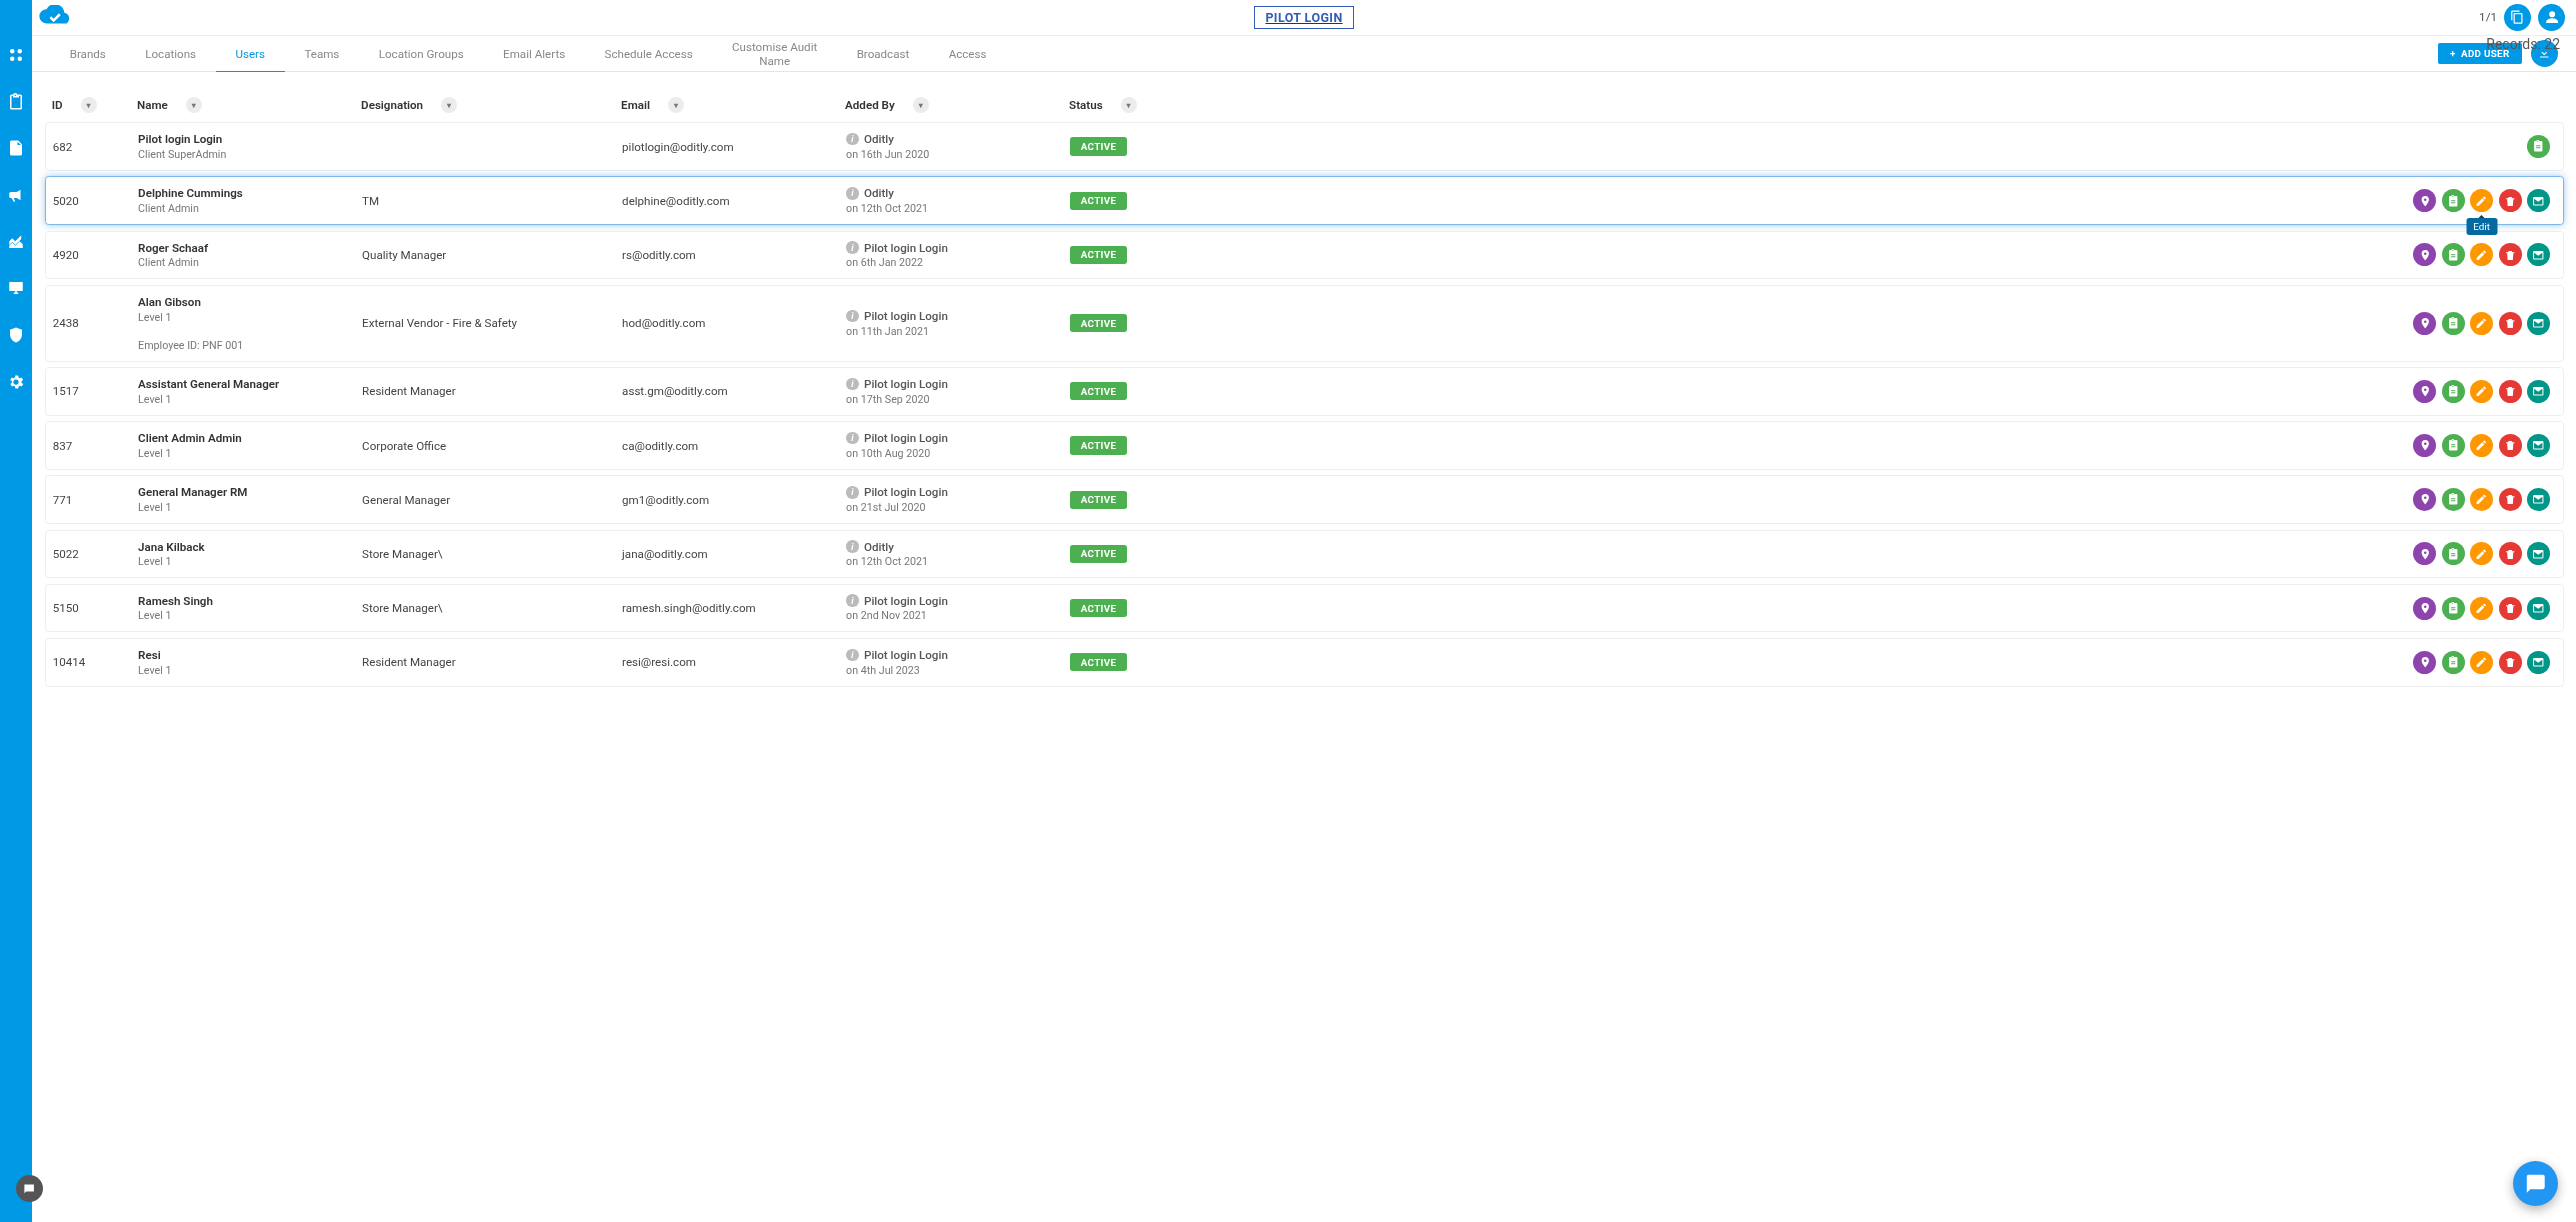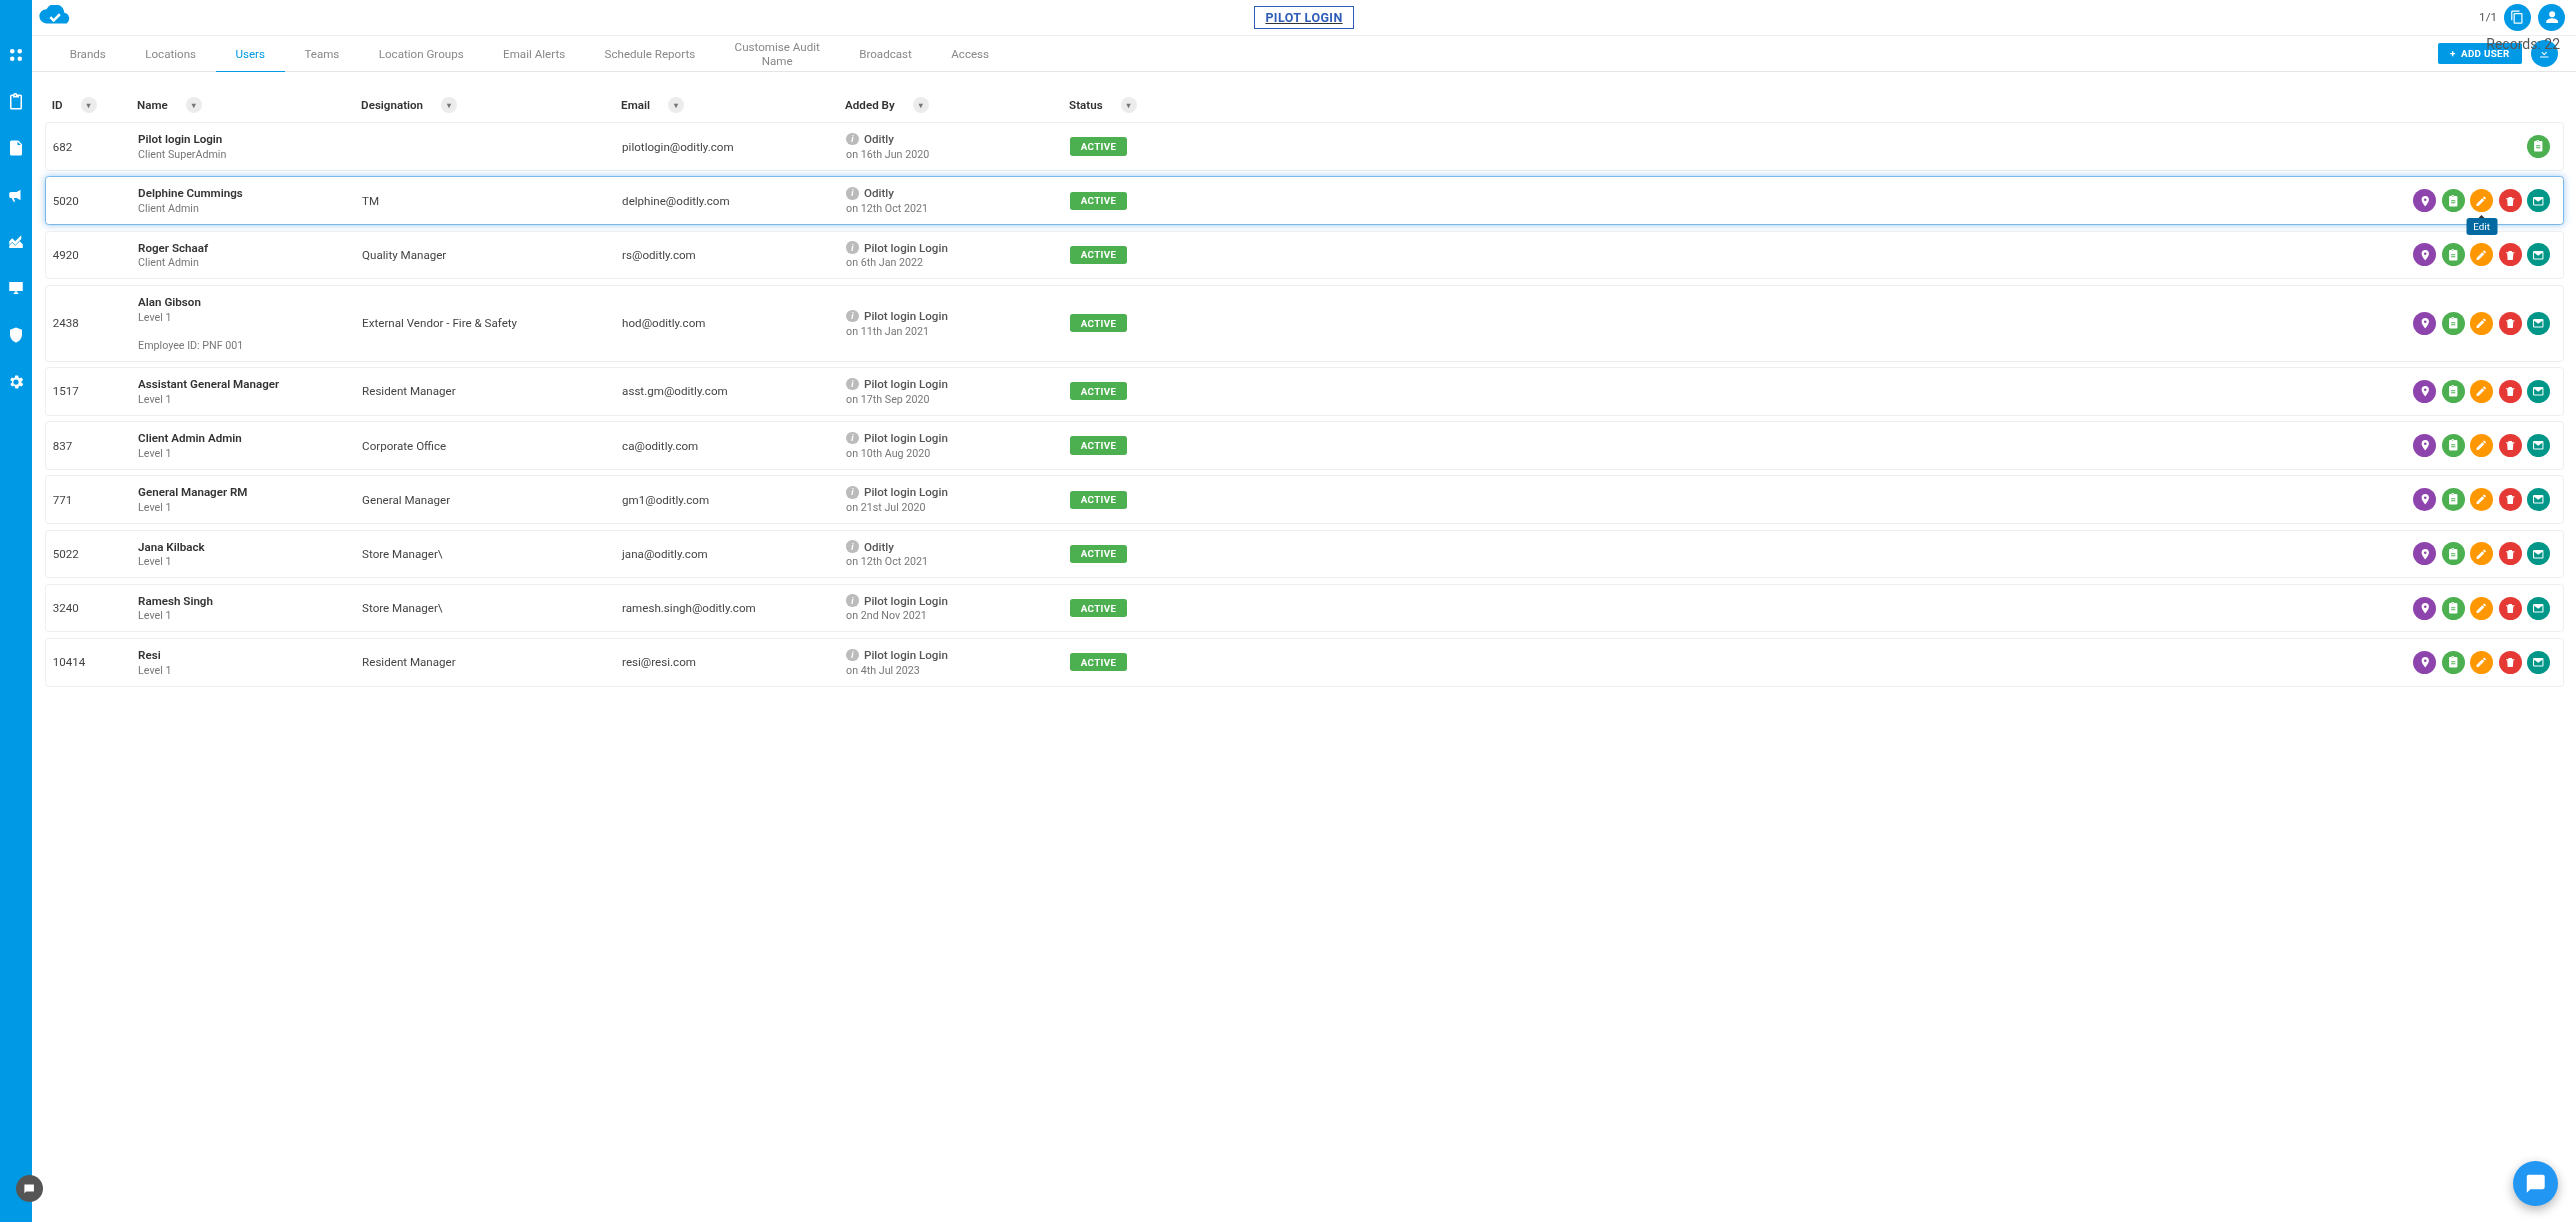--- a/index.html
+++ b/index.html
@@ -155,21 +155,21 @@
       </div>
     </header>
 
     <nav class="nav">
       <div class="nav-tab">Brands</div>
         <div class="nav-tab">Locations</div>
         <div class="nav-tab active">Users</div>
         <div class="nav-tab">Teams</div>
         <div class="nav-tab">Location Groups</div>
         <div class="nav-tab">Email Alerts</div>
-        <div class="nav-tab">Schedule Reports</div>
+        <div class="nav-tab">Schedule Access</div>
         <div class="nav-tab">Customise Audit<br>Name</div>
         <div class="nav-tab">Broadcast</div>
         <div class="nav-tab">Access</div>
       <div class="nav-spacer"></div>
       <button class="add-user-btn">
         <span>+</span>
         <span>ADD USER</span>
       </button>
       <div class="download-circle">
           <svg viewBox="0 0 24 24">
@@ -536,21 +536,21 @@
                 </svg>
               </div>
               <div class="action-btn act-mail">
                 <svg viewBox="0 0 24 24">
                   <path d="M4 4h16a2 2 0 0 1 2 2v12a2 2 0 0 1-2 2H4a2 2 0 0 1-2-2V6a2 2 0 0 1 2-2zm8 9L4 7v11h16V7z"></path>
                 </svg>
               </div>
             </div>
           </div>
           <div class="trow">
-            <div class="td col-id">3240</div>
+            <div class="td col-id">5150</div>
             <div class="td col-name name-block">
               <div class="name-main">Ramesh Singh</div>
               <div class="name-sub">Level 1</div>
             </div>
             <div class="td col-desig">Store Manager\</div>
             <div class="td col-email">ramesh.singh@oditly.com</div>
             <div class="td col-added added-block">
               <div class="added-by">
                 <span class="info-i">i</span>
                 <span>Pilot login Login</span>

